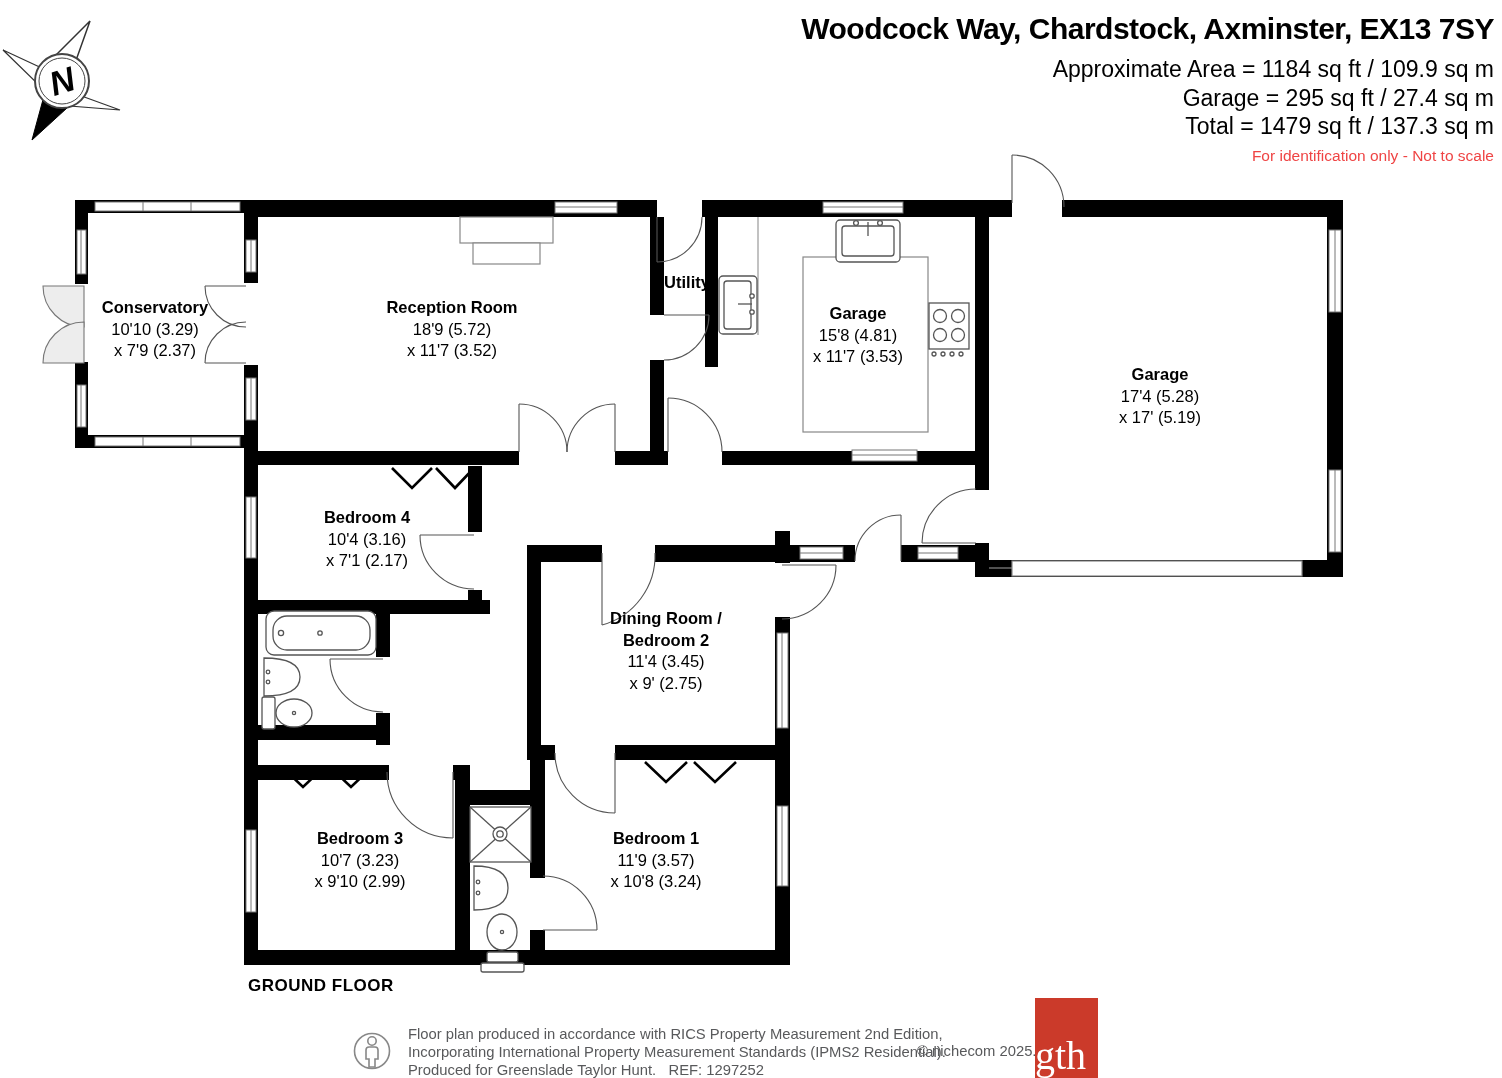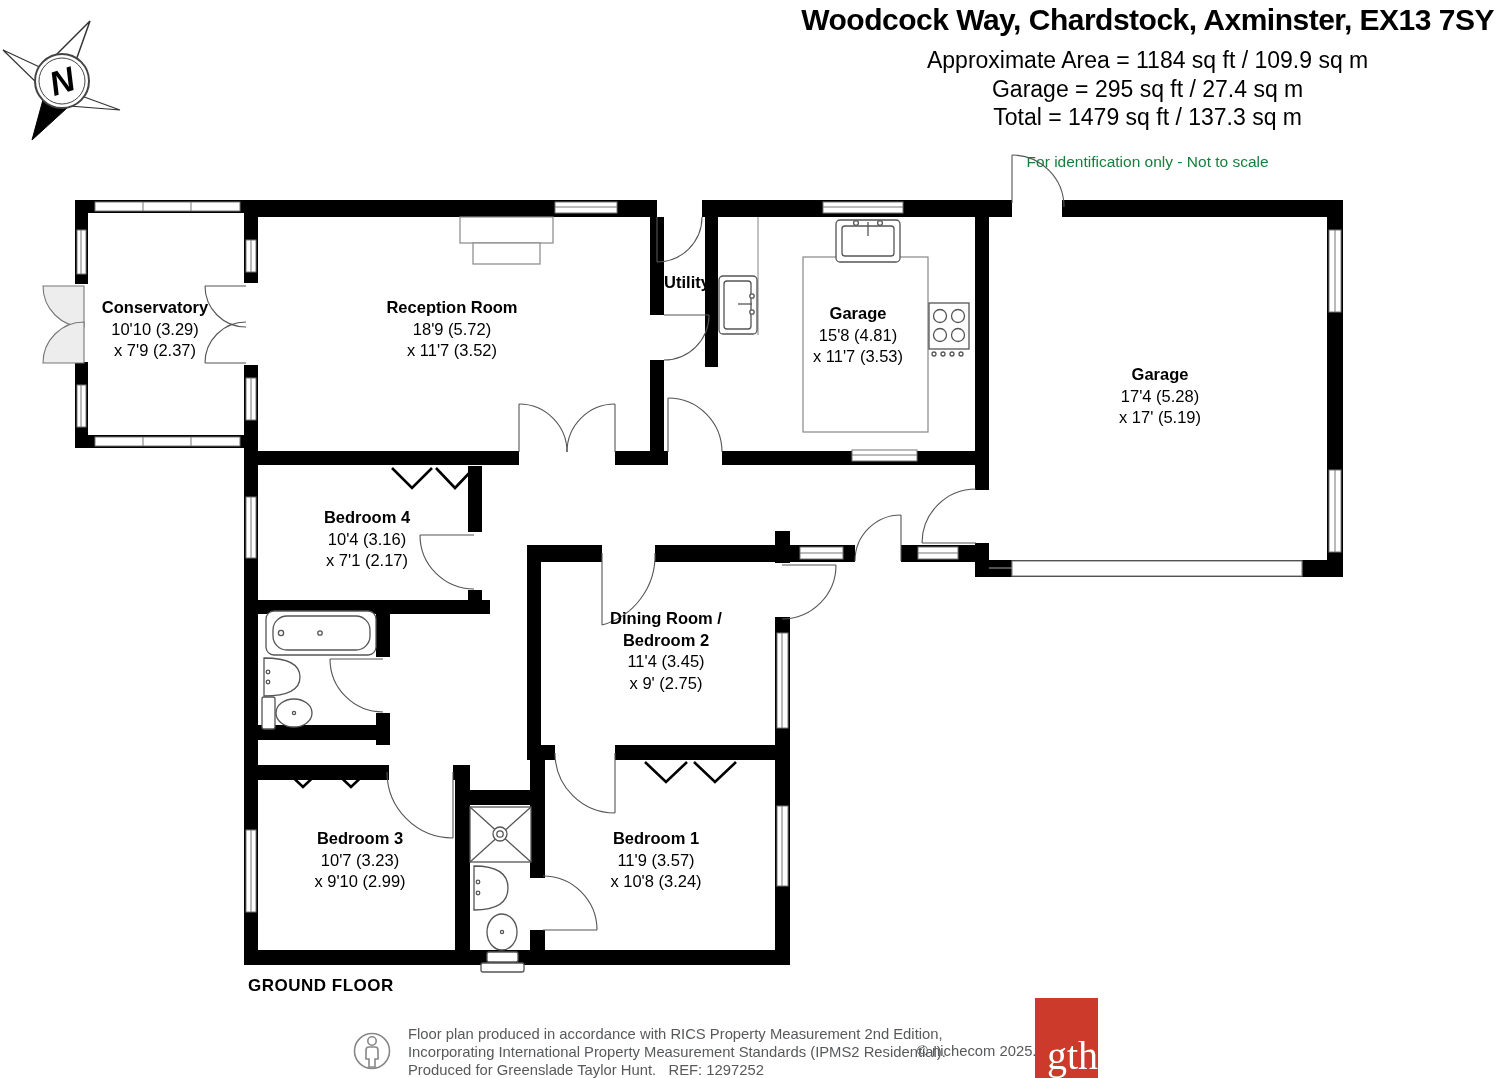--- a/index.html
+++ b/index.html
@@ -1,29 +1,29 @@
 <!DOCTYPE html>
 <html><head>
 <meta charset="utf-8">
 <style>
   html,body{margin:0;padding:0;background:#fff;}
   .page{position:relative;width:1502px;height:1078px;background:#fff;overflow:hidden;
         font-family:"Liberation Sans", sans-serif;color:#000;}
-  .hdr{position:absolute;top:2px;right:8px;text-align:center;}
+  .hdr{position:absolute;top:11px;right:8px;text-align:right;}
   .hdr .title{font-size:30px;font-weight:bold;letter-spacing:-0.5px;line-height:36px;}
   .hdr .area{font-size:23px;line-height:28.5px;margin-top:8px;}
-  .hdr .disc{font-size:15.5px;margin-top:21px;color:#15803d;}
+  .hdr .disc{font-size:15.5px;margin-top:6px;color:#ef4444;}
   .room-label{position:absolute;text-align:center;transform:translateX(-50%);
               font-size:16.5px;line-height:21.5px;white-space:nowrap;}
   .room-label .nm{font-weight:bold;}
   .gf{position:absolute;left:248px;top:976px;font-size:17px;font-weight:bold;letter-spacing:0.5px;}
   .foot-line{position:absolute;left:408px;font-size:14.8px;color:#58595b;line-height:18px;white-space:pre;}
   .copyright{position:absolute;left:917px;top:1043px;font-size:14.8px;color:#58595b;}
   .gth{position:absolute;left:1035px;top:998px;width:63px;height:80px;
-       display:flex;align-items:flex-end;justify-content:flex-end;}
+       display:flex;align-items:flex-end;justify-content:flex-start;}
   .gth span{font-family:"Liberation Serif", serif;font-size:40px;color:#fff;line-height:44px;}
   svg{position:absolute;left:0;top:0;}
 </style>
 </head>
 <body>
 
 <div class="page">
 
   <div class="hdr">
     <div class="title">Woodcock Way, Chardstock, Axminster, EX13 7SY</div>

